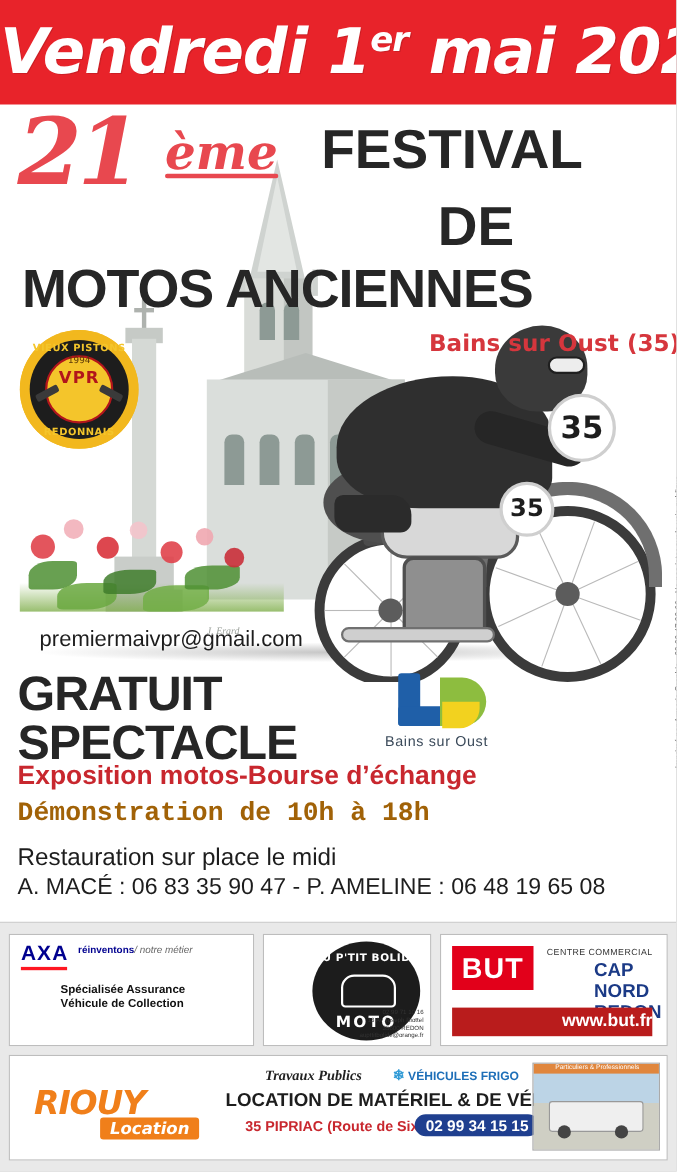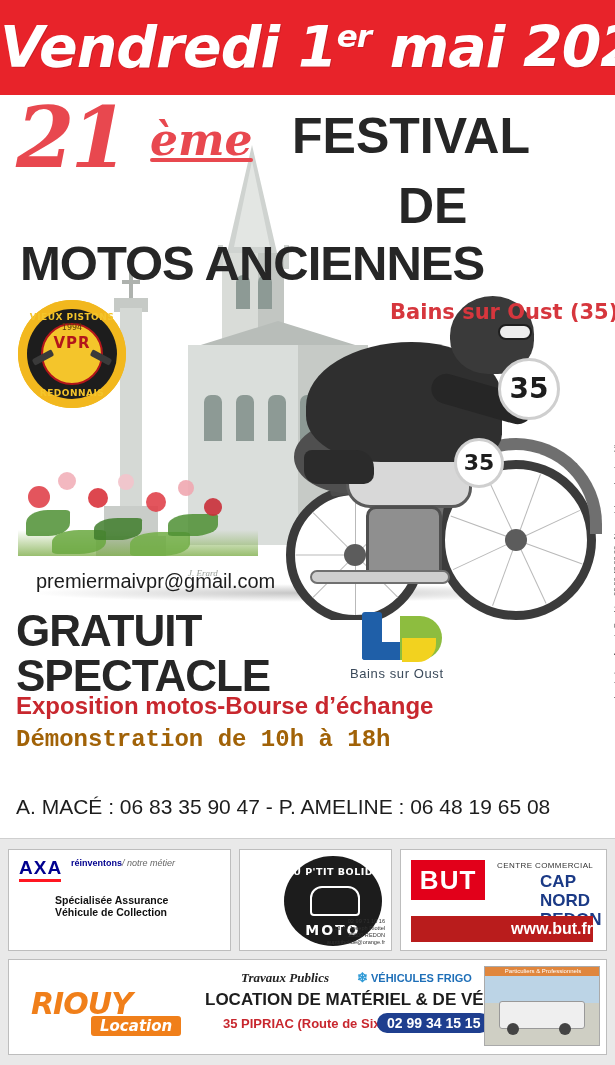--- a/index.html
+++ b/index.html
@@ -1032,20 +1032,21 @@
   <div class="bso-logo">
     <div class="blue"></div>
     <div class="blue2"></div>
     <div class="green"></div>
     <div class="yellow"></div>
     <div class="label">Bains sur Oust</div>
   </div>
 
   <div class="expo">Exposition motos-Bourse d’échange</div>
   <div class="demo">Démonstration de 10h à 18h</div>
+  <div class="resto">Restauration sur place le midi</div>
   <div class="phones">A. MACÉ : 06 83 35 90 47 - P. AMELINE : 06 48 19 65 08</div>
 
   <div class="vertical-credit">Imprimé par Armoric Graphic - 02 99 47 80 66 - Ne pas jeter sur la voie publique.</div>
 
   <div class="sponsor-strip">
 
     <div class="sponsor-row1">
 
       <div class="sponsor-card card-axa">
         <div class="axa-logo">AXA</div>

